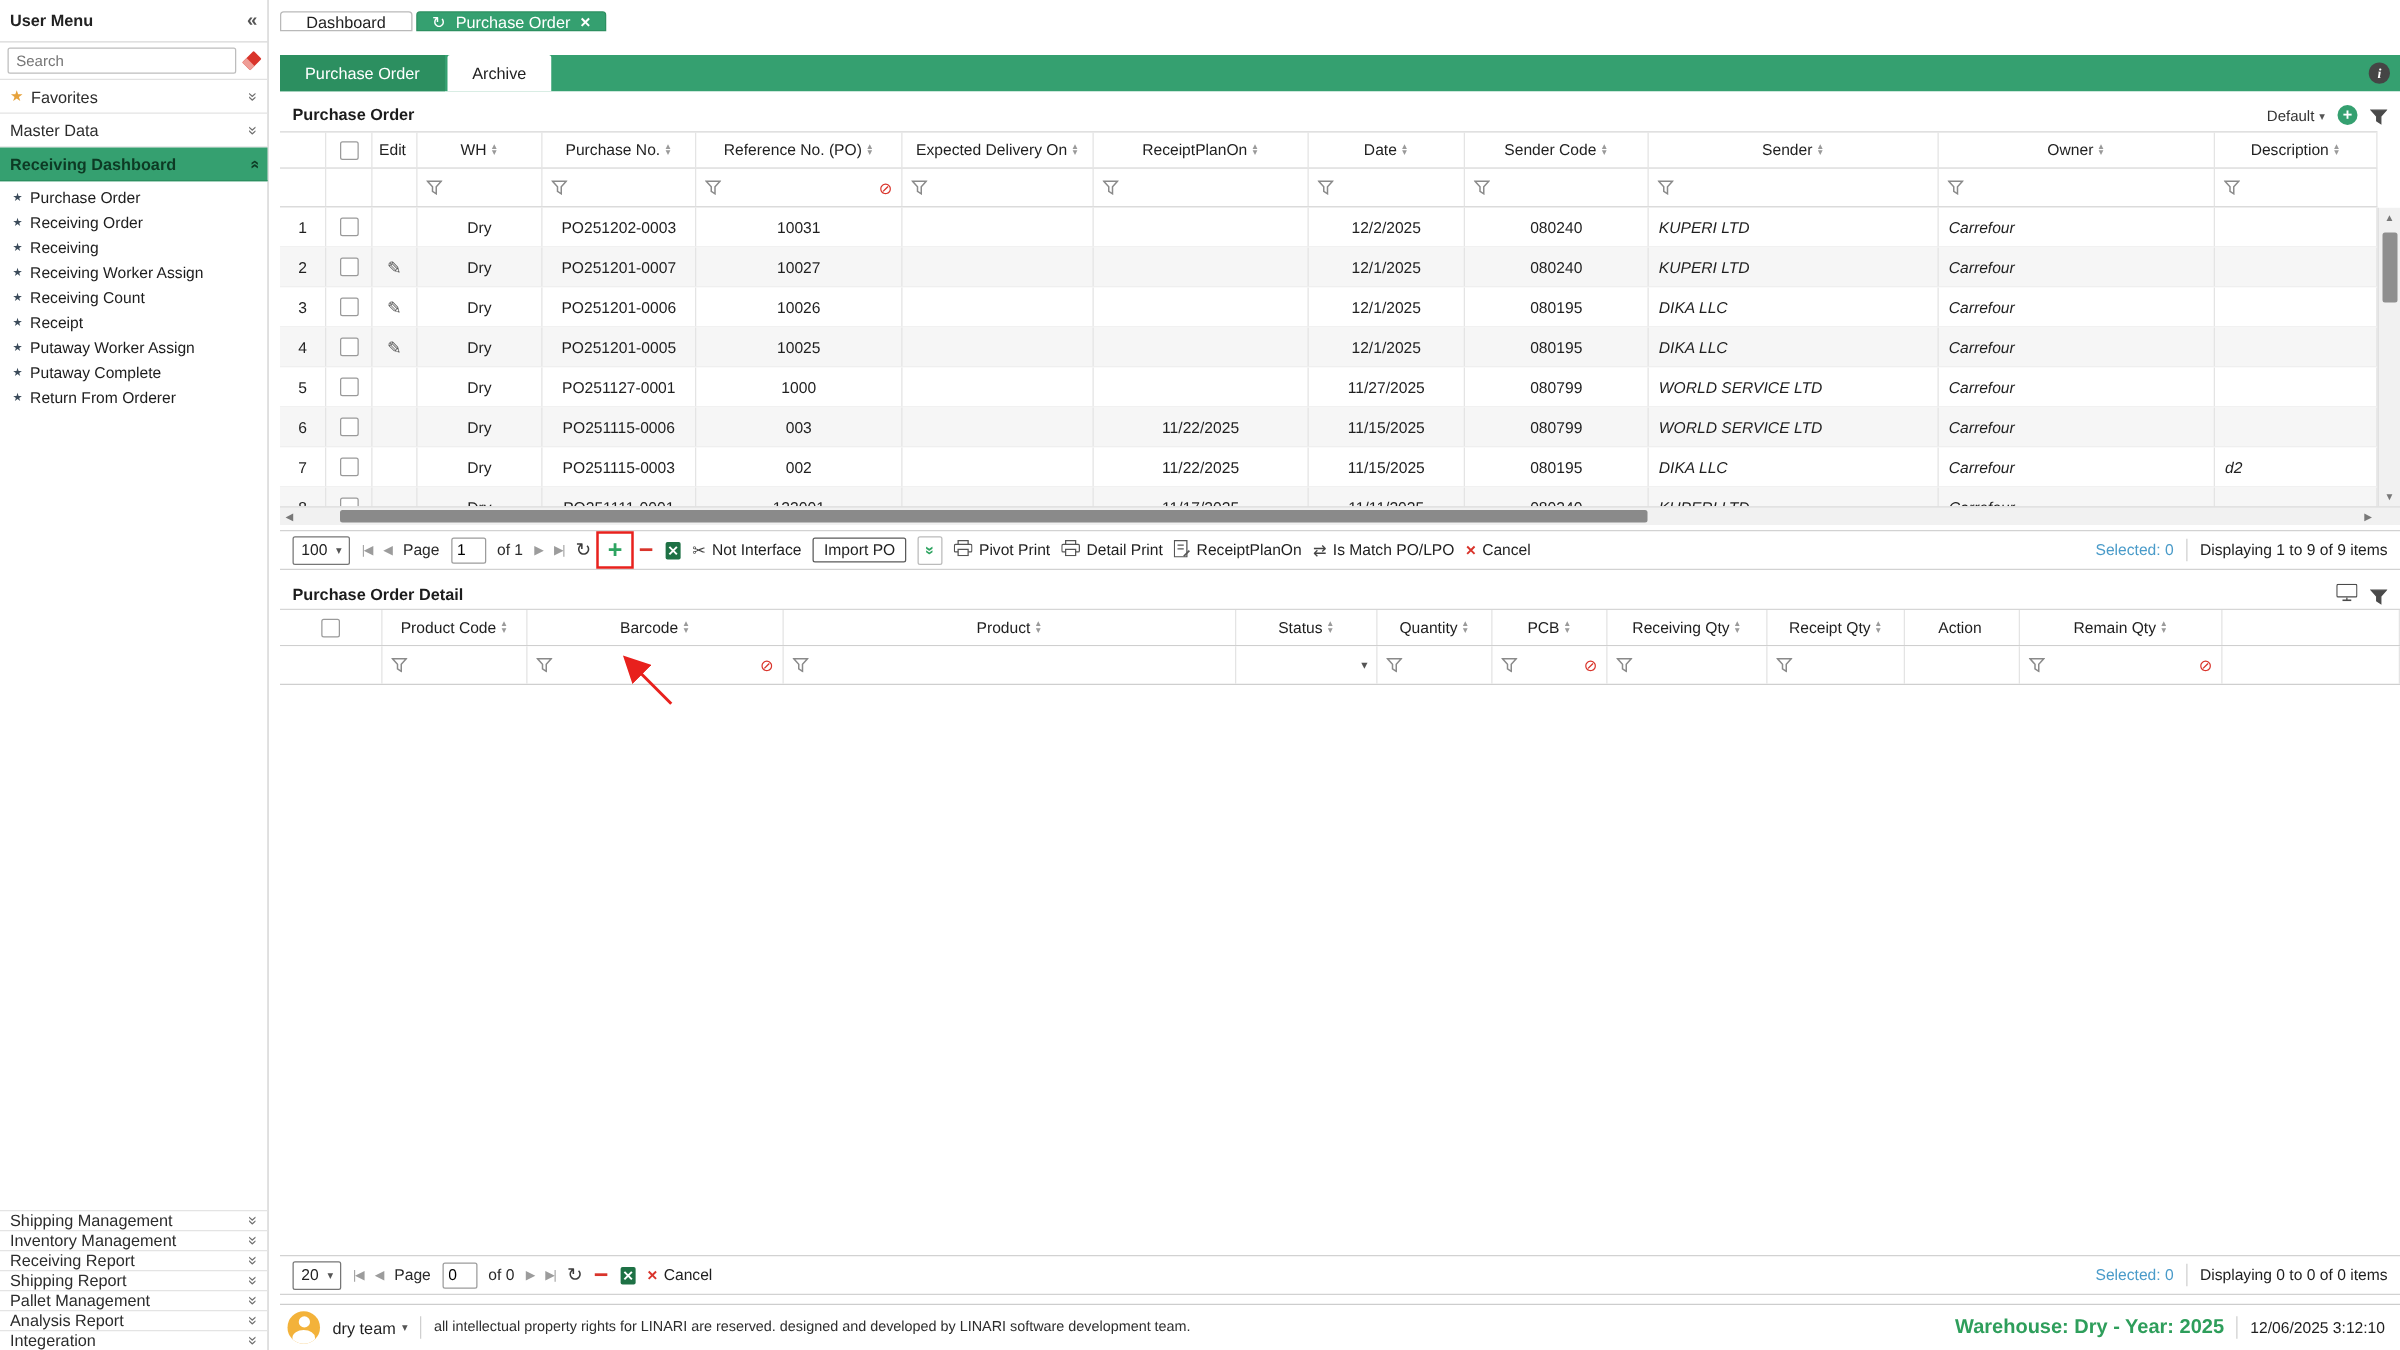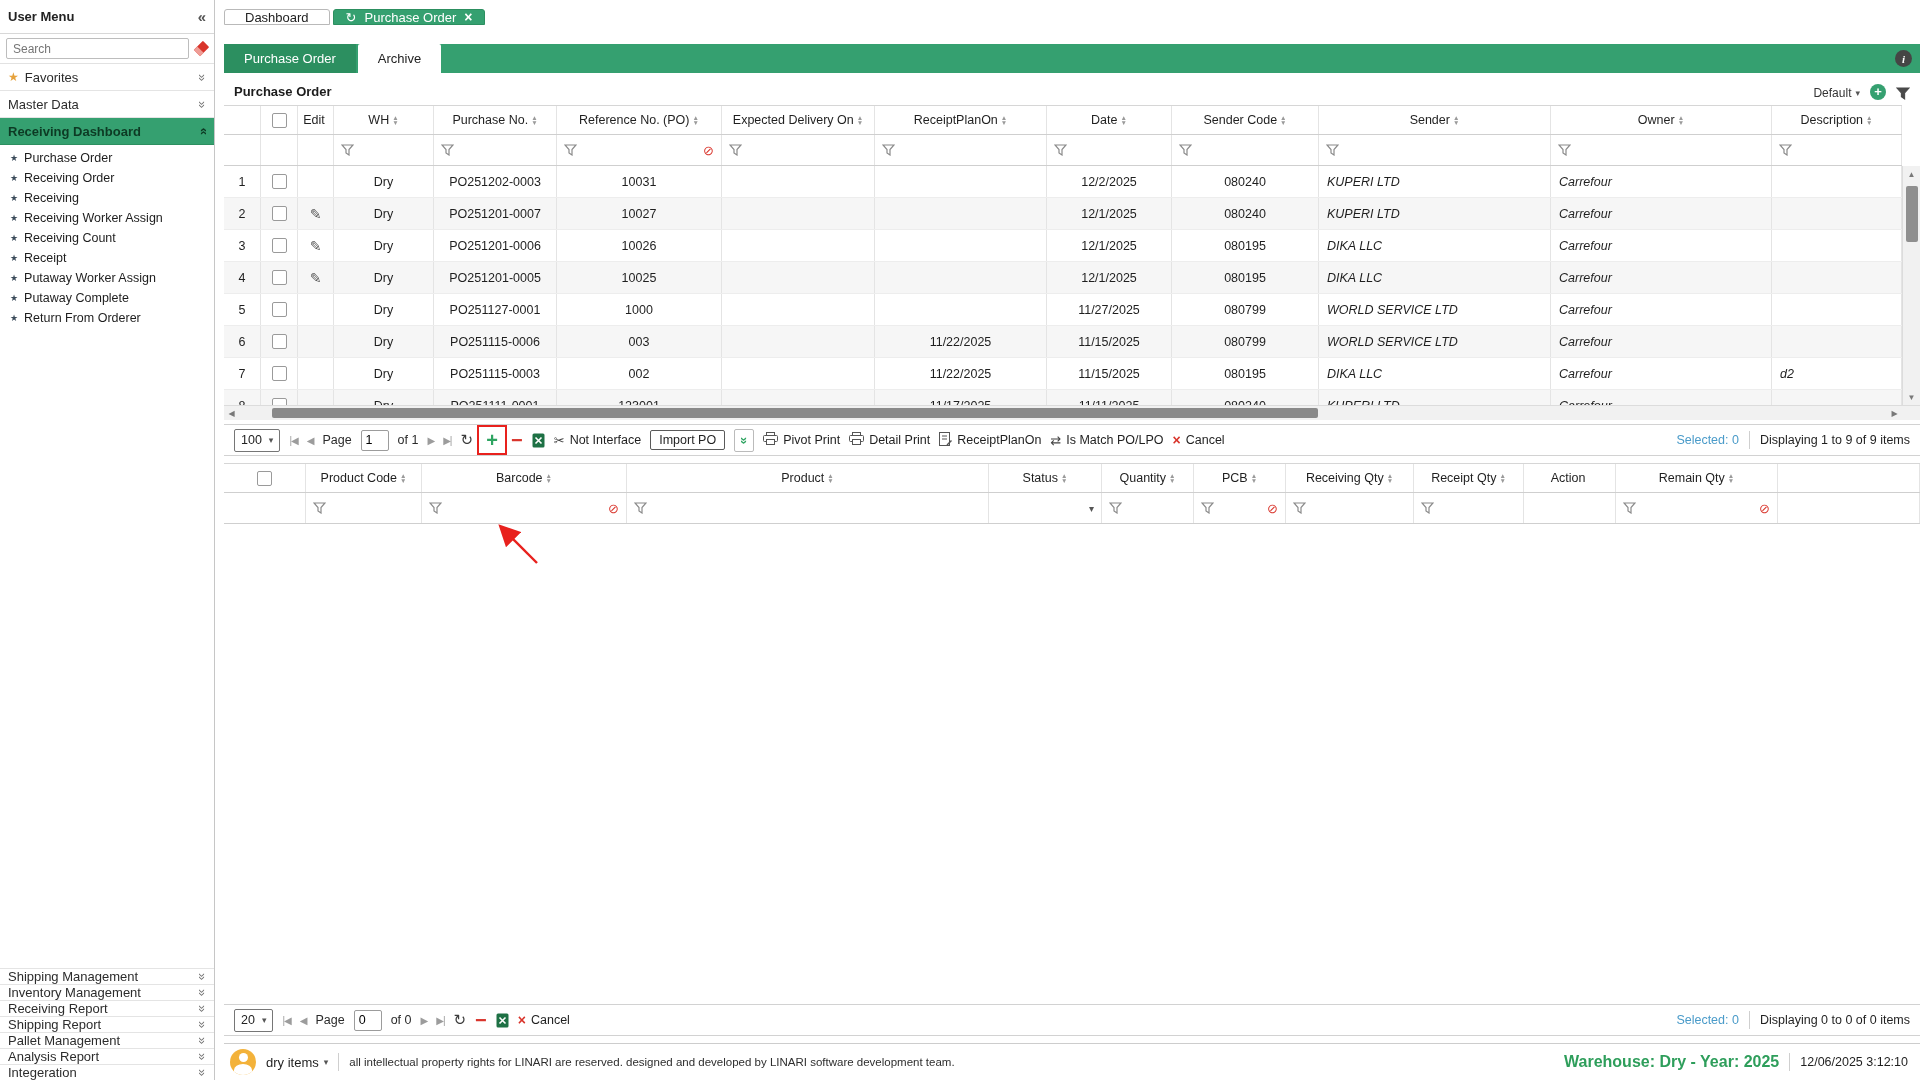--- a/index.html
+++ b/index.html
@@ -651,20 +651,35 @@
       </span>
       <span class="tb-right">
         <span class="sel-count">Selected: 0</span>
         <span class="vdiv"></span>
         <span class="disp">Displaying 1 to 9 of 9 items</span>
       </span>
     </div>
 
     <div class="spacer7"></div>
 
+    <div class="panel-title small">
+      <span class="pt-text">Purchase Order Detail</span>
+      <span class="pt-right">
+        <span><svg width="17" height="14" viewBox="0 0 17 14">
+              <rect x="0.5" y="0.5" width="16" height="10" rx="1" fill="#fff" stroke="#4a4a4a"></rect>
+              <line x1="5" y1="13.2" x2="12" y2="13.2" stroke="#4a4a4a" stroke-width="1.4"></line>
+              <line x1="8.5" y1="11" x2="8.5" y2="13" stroke="#4a4a4a"></line>
+            </svg></span>
+        <span class="funnel">
+          <svg width="14" height="13" viewBox="0 0 13 12">
+              <path d="M1 1 H12 L8 5.5 V11 L5 9 V5.5 Z" fill="#4a4a4a" stroke="#4a4a4a"></path>
+            </svg>
+        </span>
+      </span>
+    </div>
 
     <div id="dg-head" class="d-row g-head">
         <div class="g-cell" style="flex: 0 0 82px;">
           <span class="cbx"></span>
         </div>
         <div class="g-cell" style="flex: 0 0 116px;">
           <span class="hlbl">Product Code</span>
           <span class="sort">
             <span>▲</span>
             <span>▼</span>
@@ -832,21 +847,21 @@
     </div>
 
     <div class="spacer7"></div>
 
     <footer class="footer">
       <span class="avatar">
           <span class="head"></span>
           <span class="bod"></span>
         </span>
       <span class="f-user">
-        <span>dry items</span>
+        <span>dry team</span>
         <span class="caret">▾</span>
       </span>
       <span class="vdiv"></span>
       <span class="f-copy">all intellectual property rights for LINARI are reserved. designed and developed by LINARI software development team.</span>
       <span class="f-right">
         <span class="f-wh">Warehouse: Dry - Year: 2025</span>
         <span class="vdiv"></span>
         <span class="f-dt">12/06/2025 3:12:10</span>
       </span>
     </footer>

